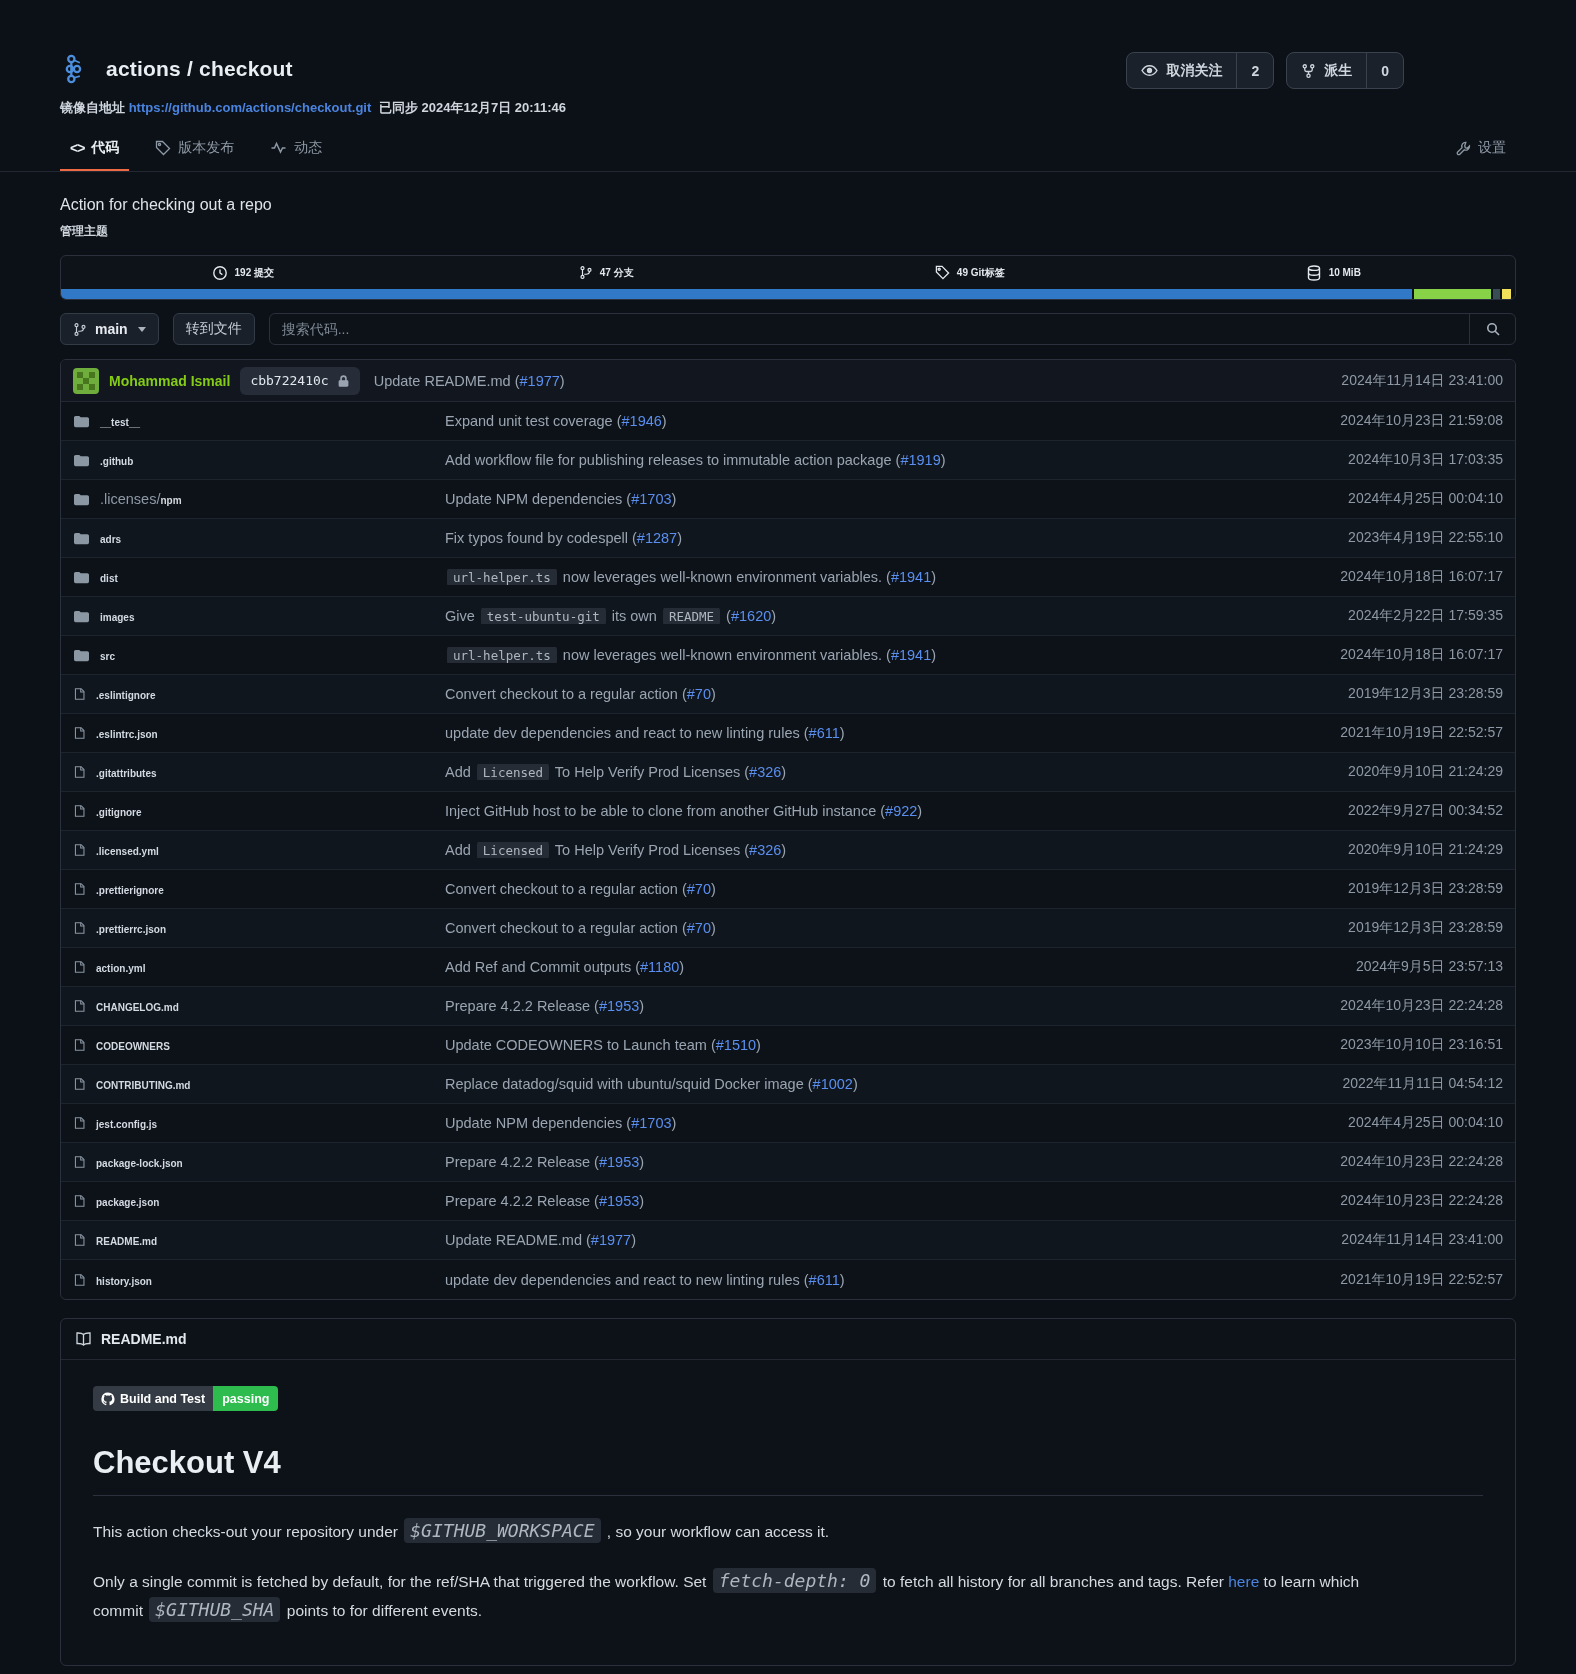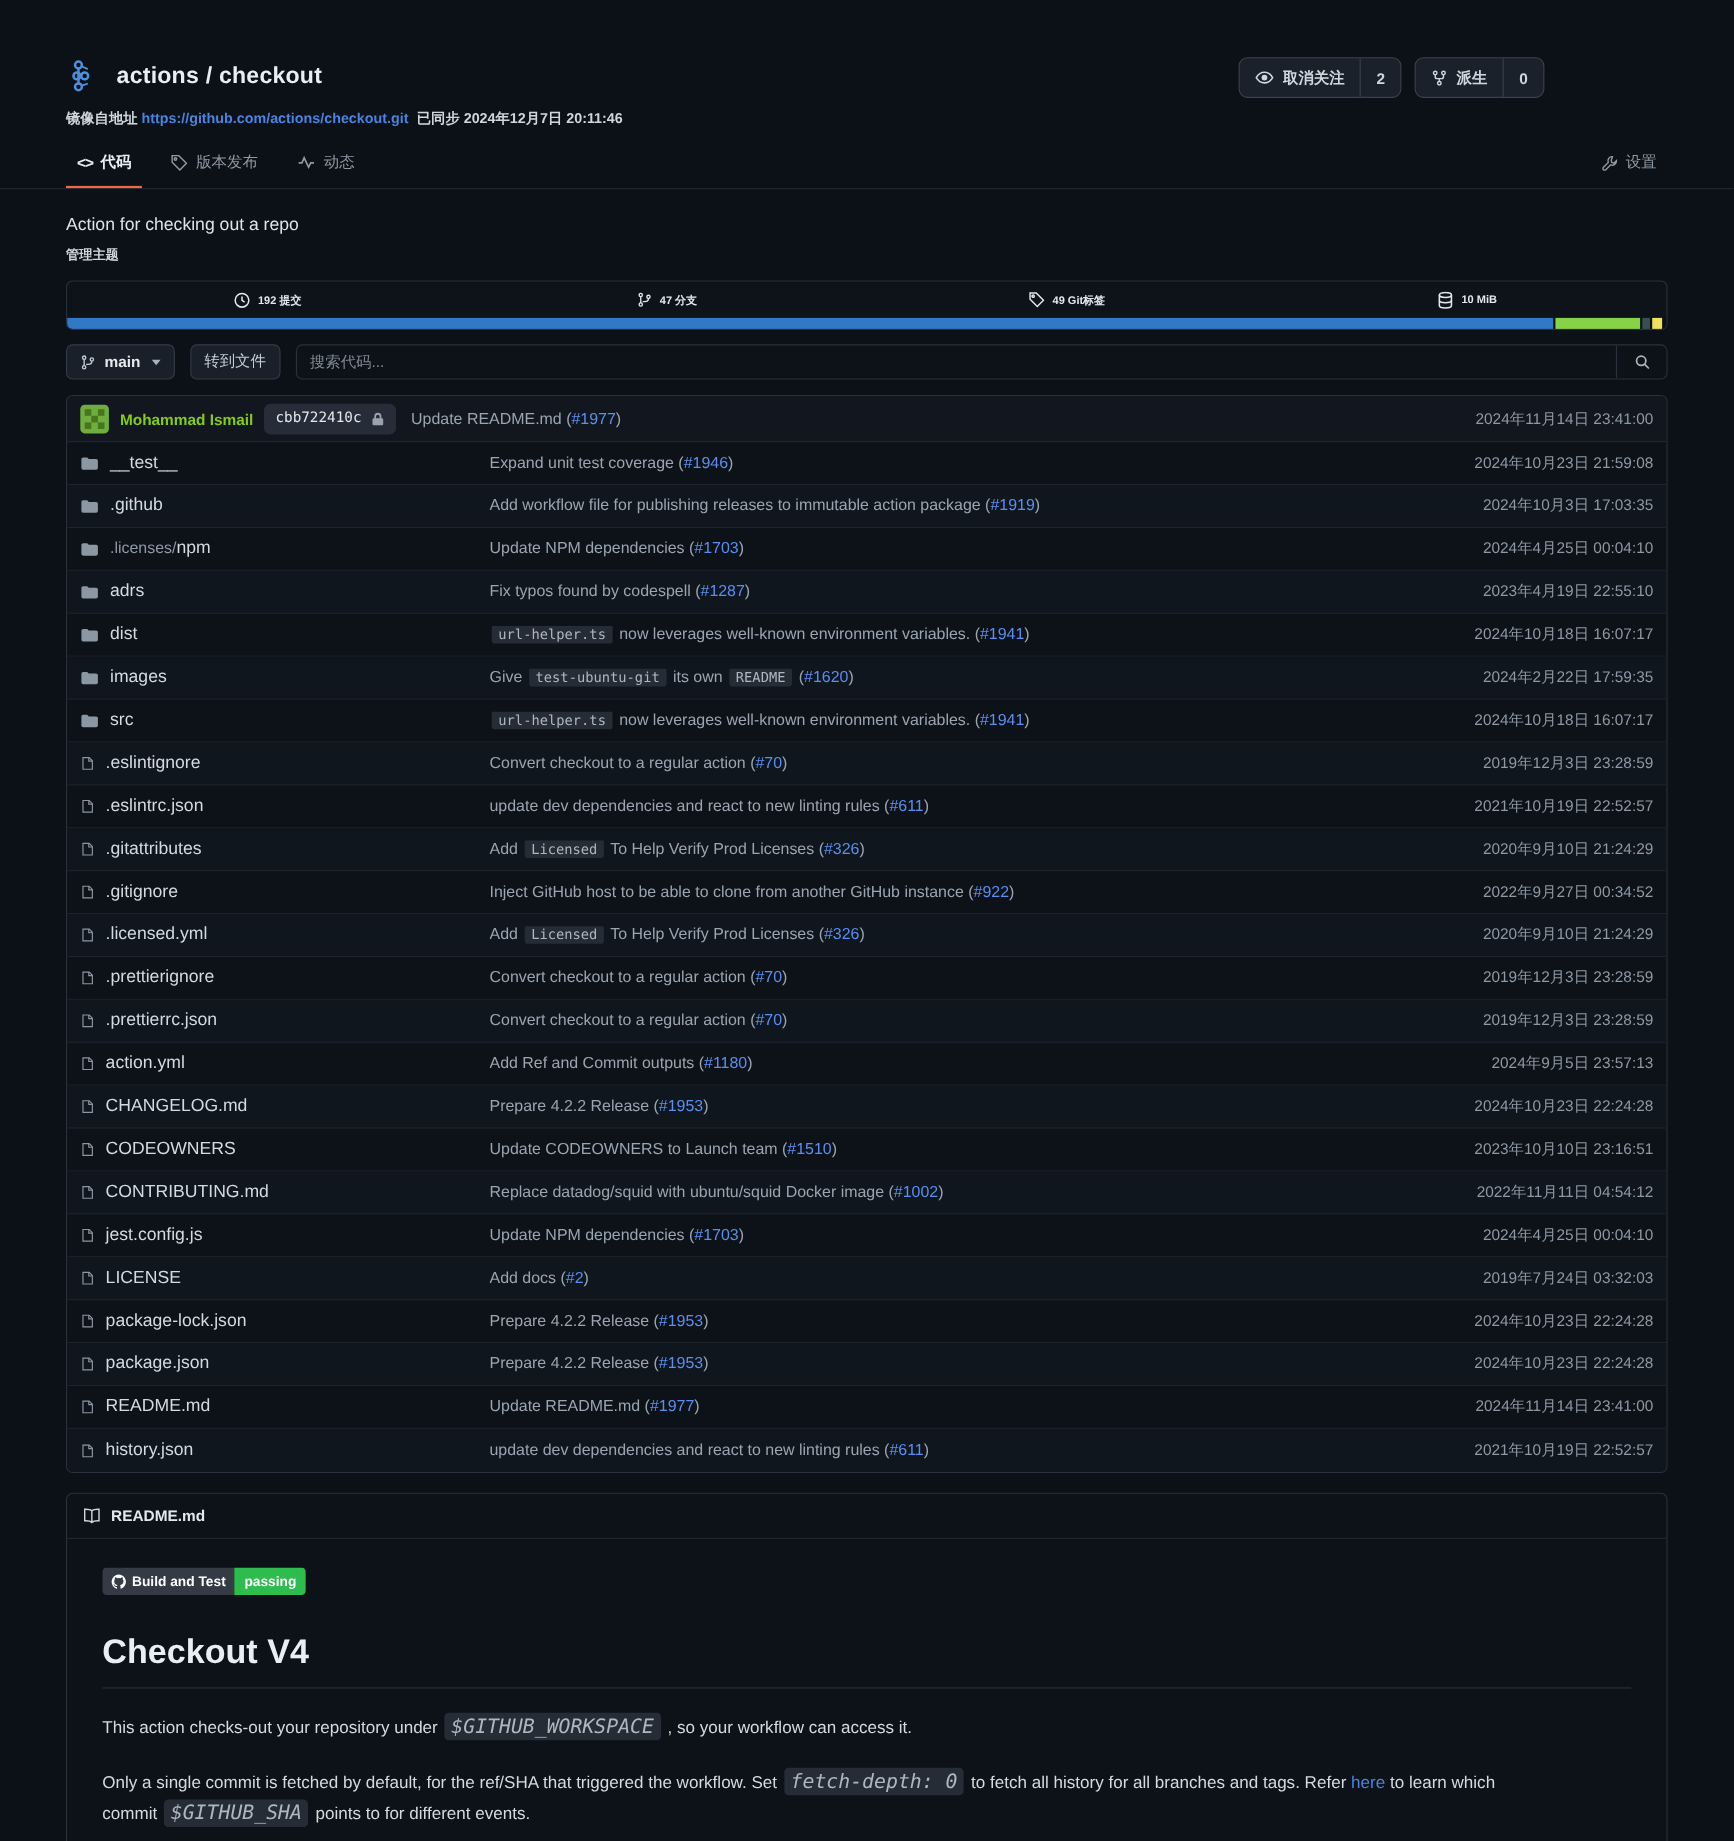--- a/index.html
+++ b/index.html
@@ -75,21 +75,21 @@
   .author { font-weight:bold; color:#84cc16; margin:0 10px; white-space:nowrap; }
   .hash-chip { display:flex; align-items:center; gap:8px; background:#262d38; border-radius:6px; height:28px; padding:0 10px; color:#e2e8ee; font-size:13px; cursor:pointer; }
   .hash-chip svg { color:#9aa4b0; }
   .commit-msg { margin-left:14px; color:#9aa5b1; font-size:14.5px; white-space:nowrap; overflow:hidden; }
   .commit-date { margin-left:auto; color:#8e99a5; font-size:14px; white-space:nowrap; }
 
   .row { display:grid; grid-template-columns:372px 1fr auto; align-items:center; height:39px; padding:0 12px; border-bottom:1px solid #1d242e; cursor:pointer; }
   .row:last-child { border-bottom:0; }
   .row:nth-child(even) { background:#10161e; }
   .cell-name { display:flex; align-items:center; gap:10px; overflow:hidden; }
-  .cell-name .name { color:#d3dae1; font-size:16px; }
+  .cell-name .name { color:#d3dae1; font-size:10px;font-weight:bold; }
   .cell-name .dim { color:#8e99a5; font-size:14.5px; }
   .ficon { color:#8b97a3; display:flex; }
   .cell-msg { color:#9aa5b1; font-size:14.5px; white-space:nowrap; overflow:hidden; }
   .cell-date { color:#8e99a5; font-size:14px; white-space:nowrap; padding-left:20px; }
   .seg-link { color:#5a8ff0; }
   .chip { font-family:"DejaVu Sans Mono","Liberation Mono",monospace; font-size:12.5px; background:#262c36; color:#aeb7c0; border-radius:4px; padding:2px 6px; margin:0 2px; }
 
   
   .readme { margin-top:18px; border:1px solid #2a313c; border-radius:6px; background:#0d1219; }
   .readme-header { display:flex; align-items:center; gap:9px; height:41px; padding:0 14px; border-bottom:1px solid #222933; font-weight:bold; color:#e2e8ee; font-size:14px; }
@@ -546,33 +546,20 @@
                   <path d="M3 1.5h7l3.5 3.5v9.5h-10.5z"></path>
                   <path d="M9.5 1.5V5.5H13.5"></path>
                 </svg>
               </span>
       <span><span class="dim"></span><a class="name">jest.config.js</a></span>
     </div>
     <div class="cell-msg"><span>Update NPM dependencies (</span><a class="seg-link">#1703</a><span>)</span></div>
     <div class="cell-date">2024年4月25日 00:04:10</div>
   </div>
 
-  <div class="row">
-    <div class="cell-name">
-      <span class="ficon">
-                <svg width="13" height="16" viewBox="0 0 16 16" fill="none" stroke="currentColor" stroke-width="1.3">
-                  <path d="M3 1.5h7l3.5 3.5v9.5h-10.5z"></path>
-                  <path d="M9.5 1.5V5.5H13.5"></path>
-                </svg>
-              </span>
-      <span><span class="dim"></span><a class="name">LICENSE</a></span>
-    </div>
-    <div class="cell-msg"><span>Add docs (</span><a class="seg-link">#2</a><span>)</span></div>
-    <div class="cell-date">2019年7月24日 03:32:03</div>
-  </div>
 
   <div class="row">
     <div class="cell-name">
       <span class="ficon">
                 <svg width="13" height="16" viewBox="0 0 16 16" fill="none" stroke="currentColor" stroke-width="1.3">
                   <path d="M3 1.5h7l3.5 3.5v9.5h-10.5z"></path>
                   <path d="M9.5 1.5V5.5H13.5"></path>
                 </svg>
               </span>
       <span><span class="dim"></span><a class="name">package-lock.json</a></span>

